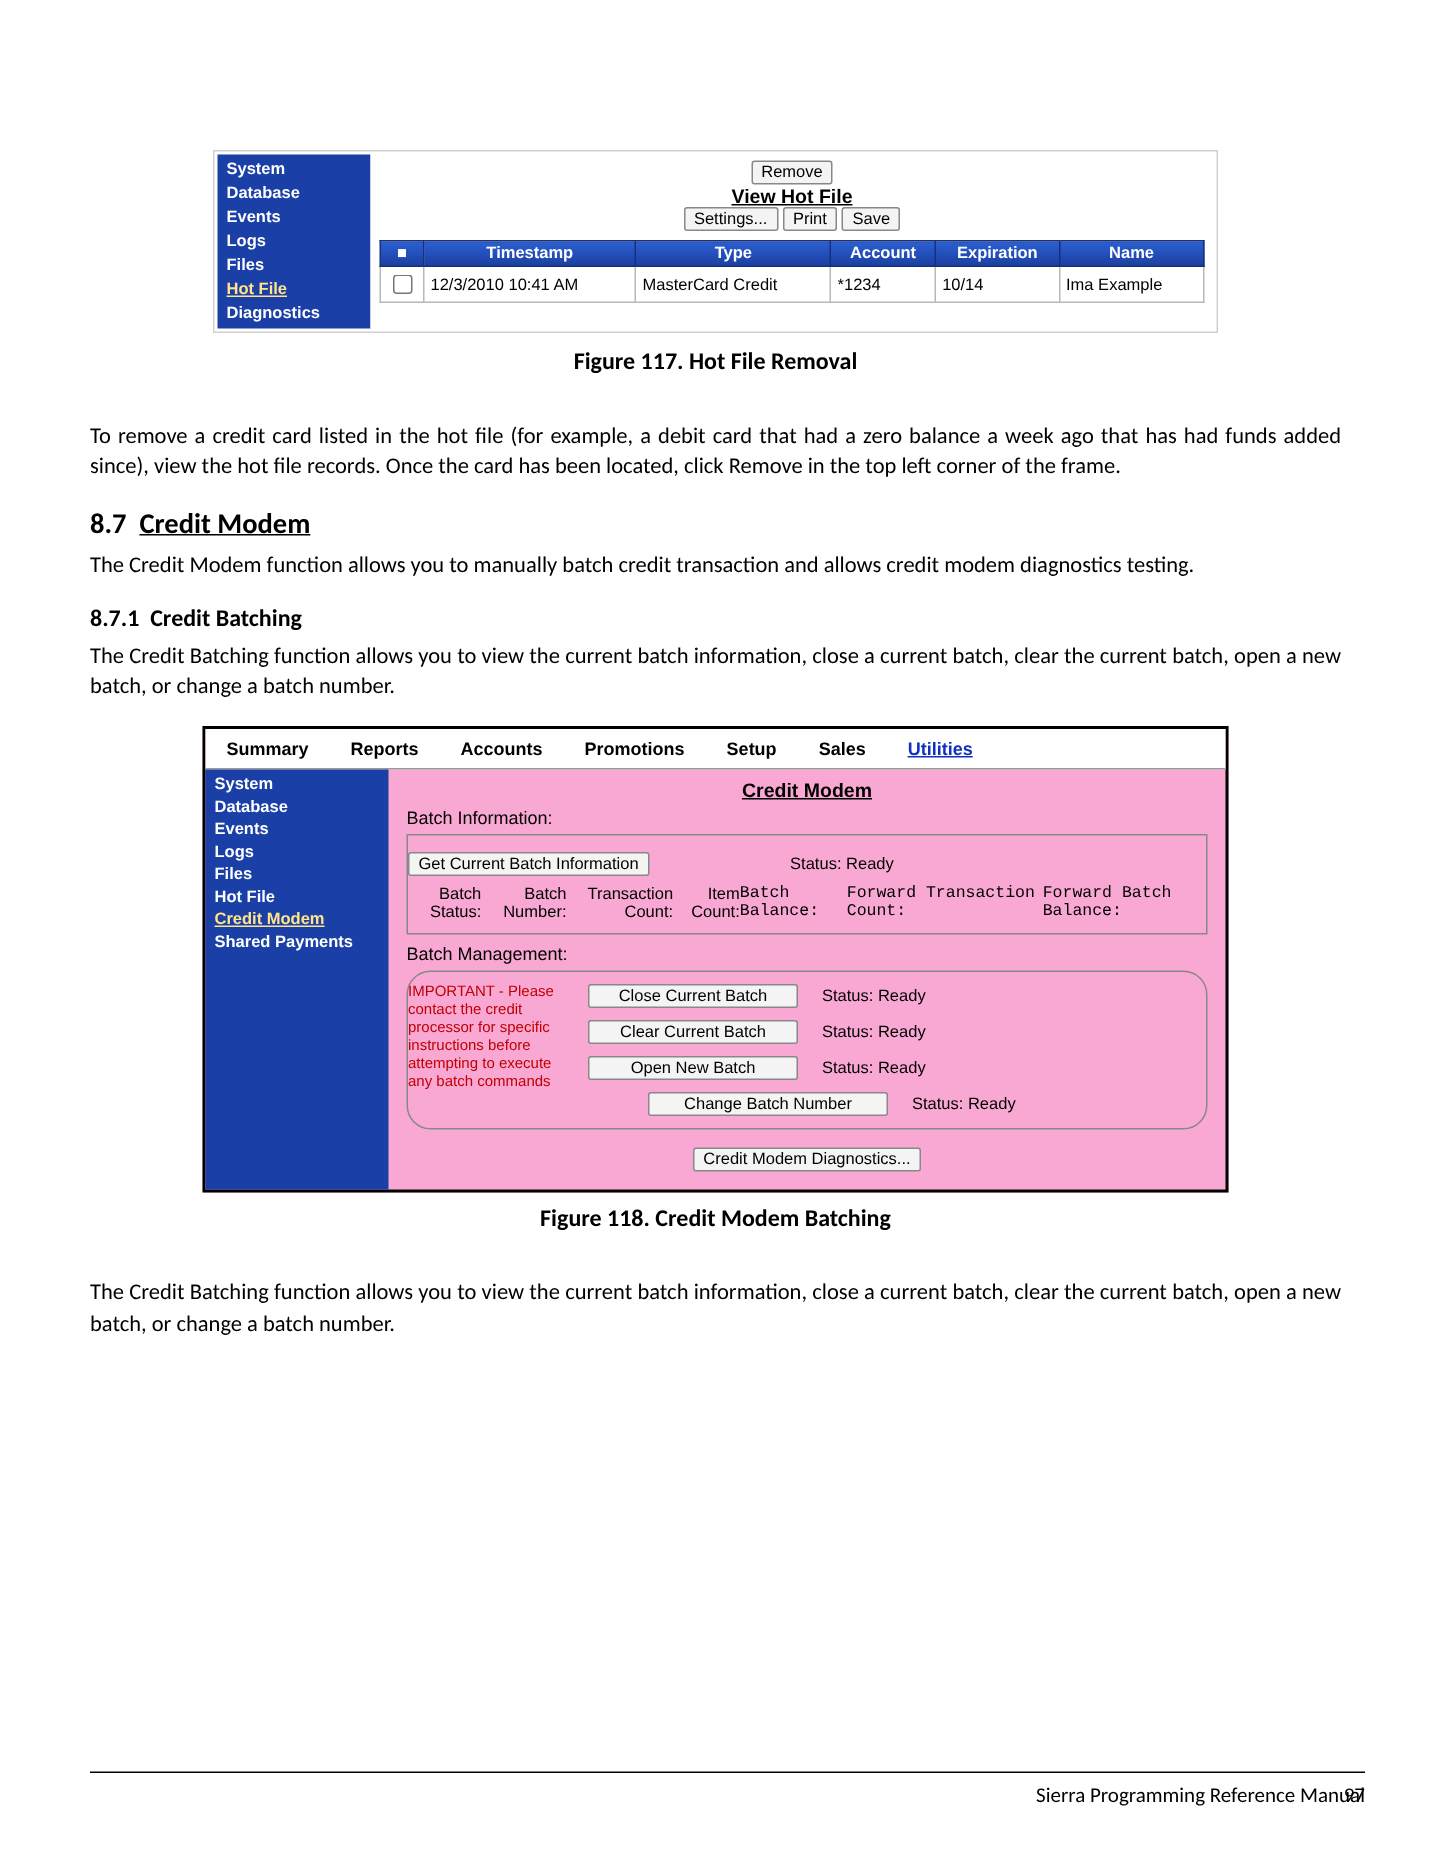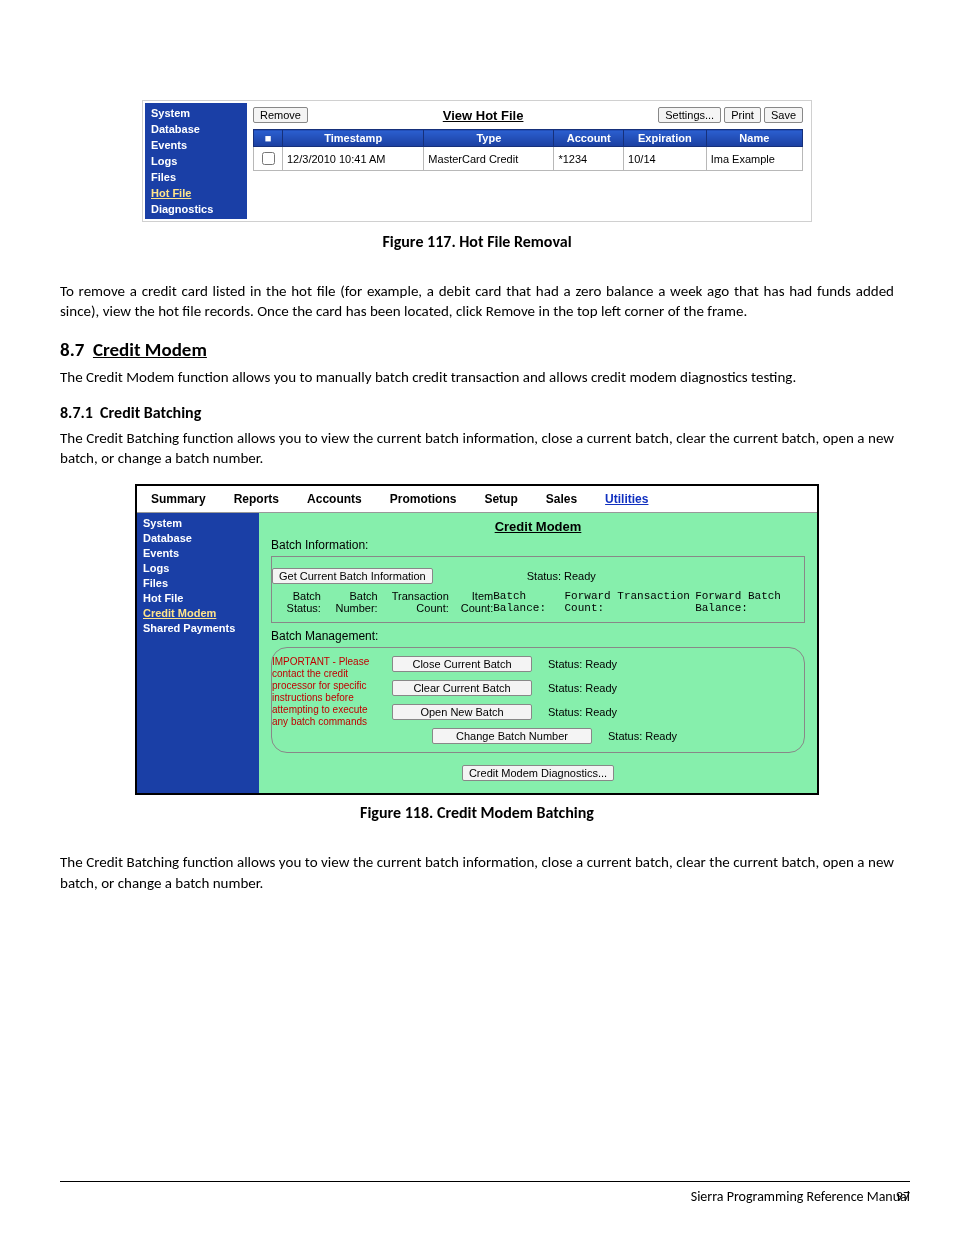--- a/index.html
+++ b/index.html
@@ -44,20 +44,21 @@
   .fig117 .main {
     flex: 1;
     background: #fff;
     padding: 4px 6px 6px 6px;
   }
   .fig117 .topbar {
     display: flex;
     align-items: center;
     justify-content: space-between;
     margin-bottom: 6px;
+    flex-direction: column;
   }
   .fig117 .topbar .title {
     flex: 1;
     text-align: center;
     font-weight: bold;
     font-size: 13px;
     text-decoration: underline;
   }
   .smallbtn {
     border: 1px solid #888;
@@ -111,21 +112,21 @@
     margin: 16px 0 6px 0;
   }
 
   
   .fig118 {
     margin: 8px auto 6px;
     width: 680px;
     border: 2px solid #000;
     font-family: Arial, sans-serif;
     font-size: 11px;
-    background: #86efac;
+    background: #f9a8d4;
   }
   .fig118 .tabs {
     display: flex;
     border-bottom: 1px solid #999;
     background: #fff;
   }
   .fig118 .tabs .tab {
     padding: 6px 14px;
     font-weight: bold;
     font-size: 12px;

